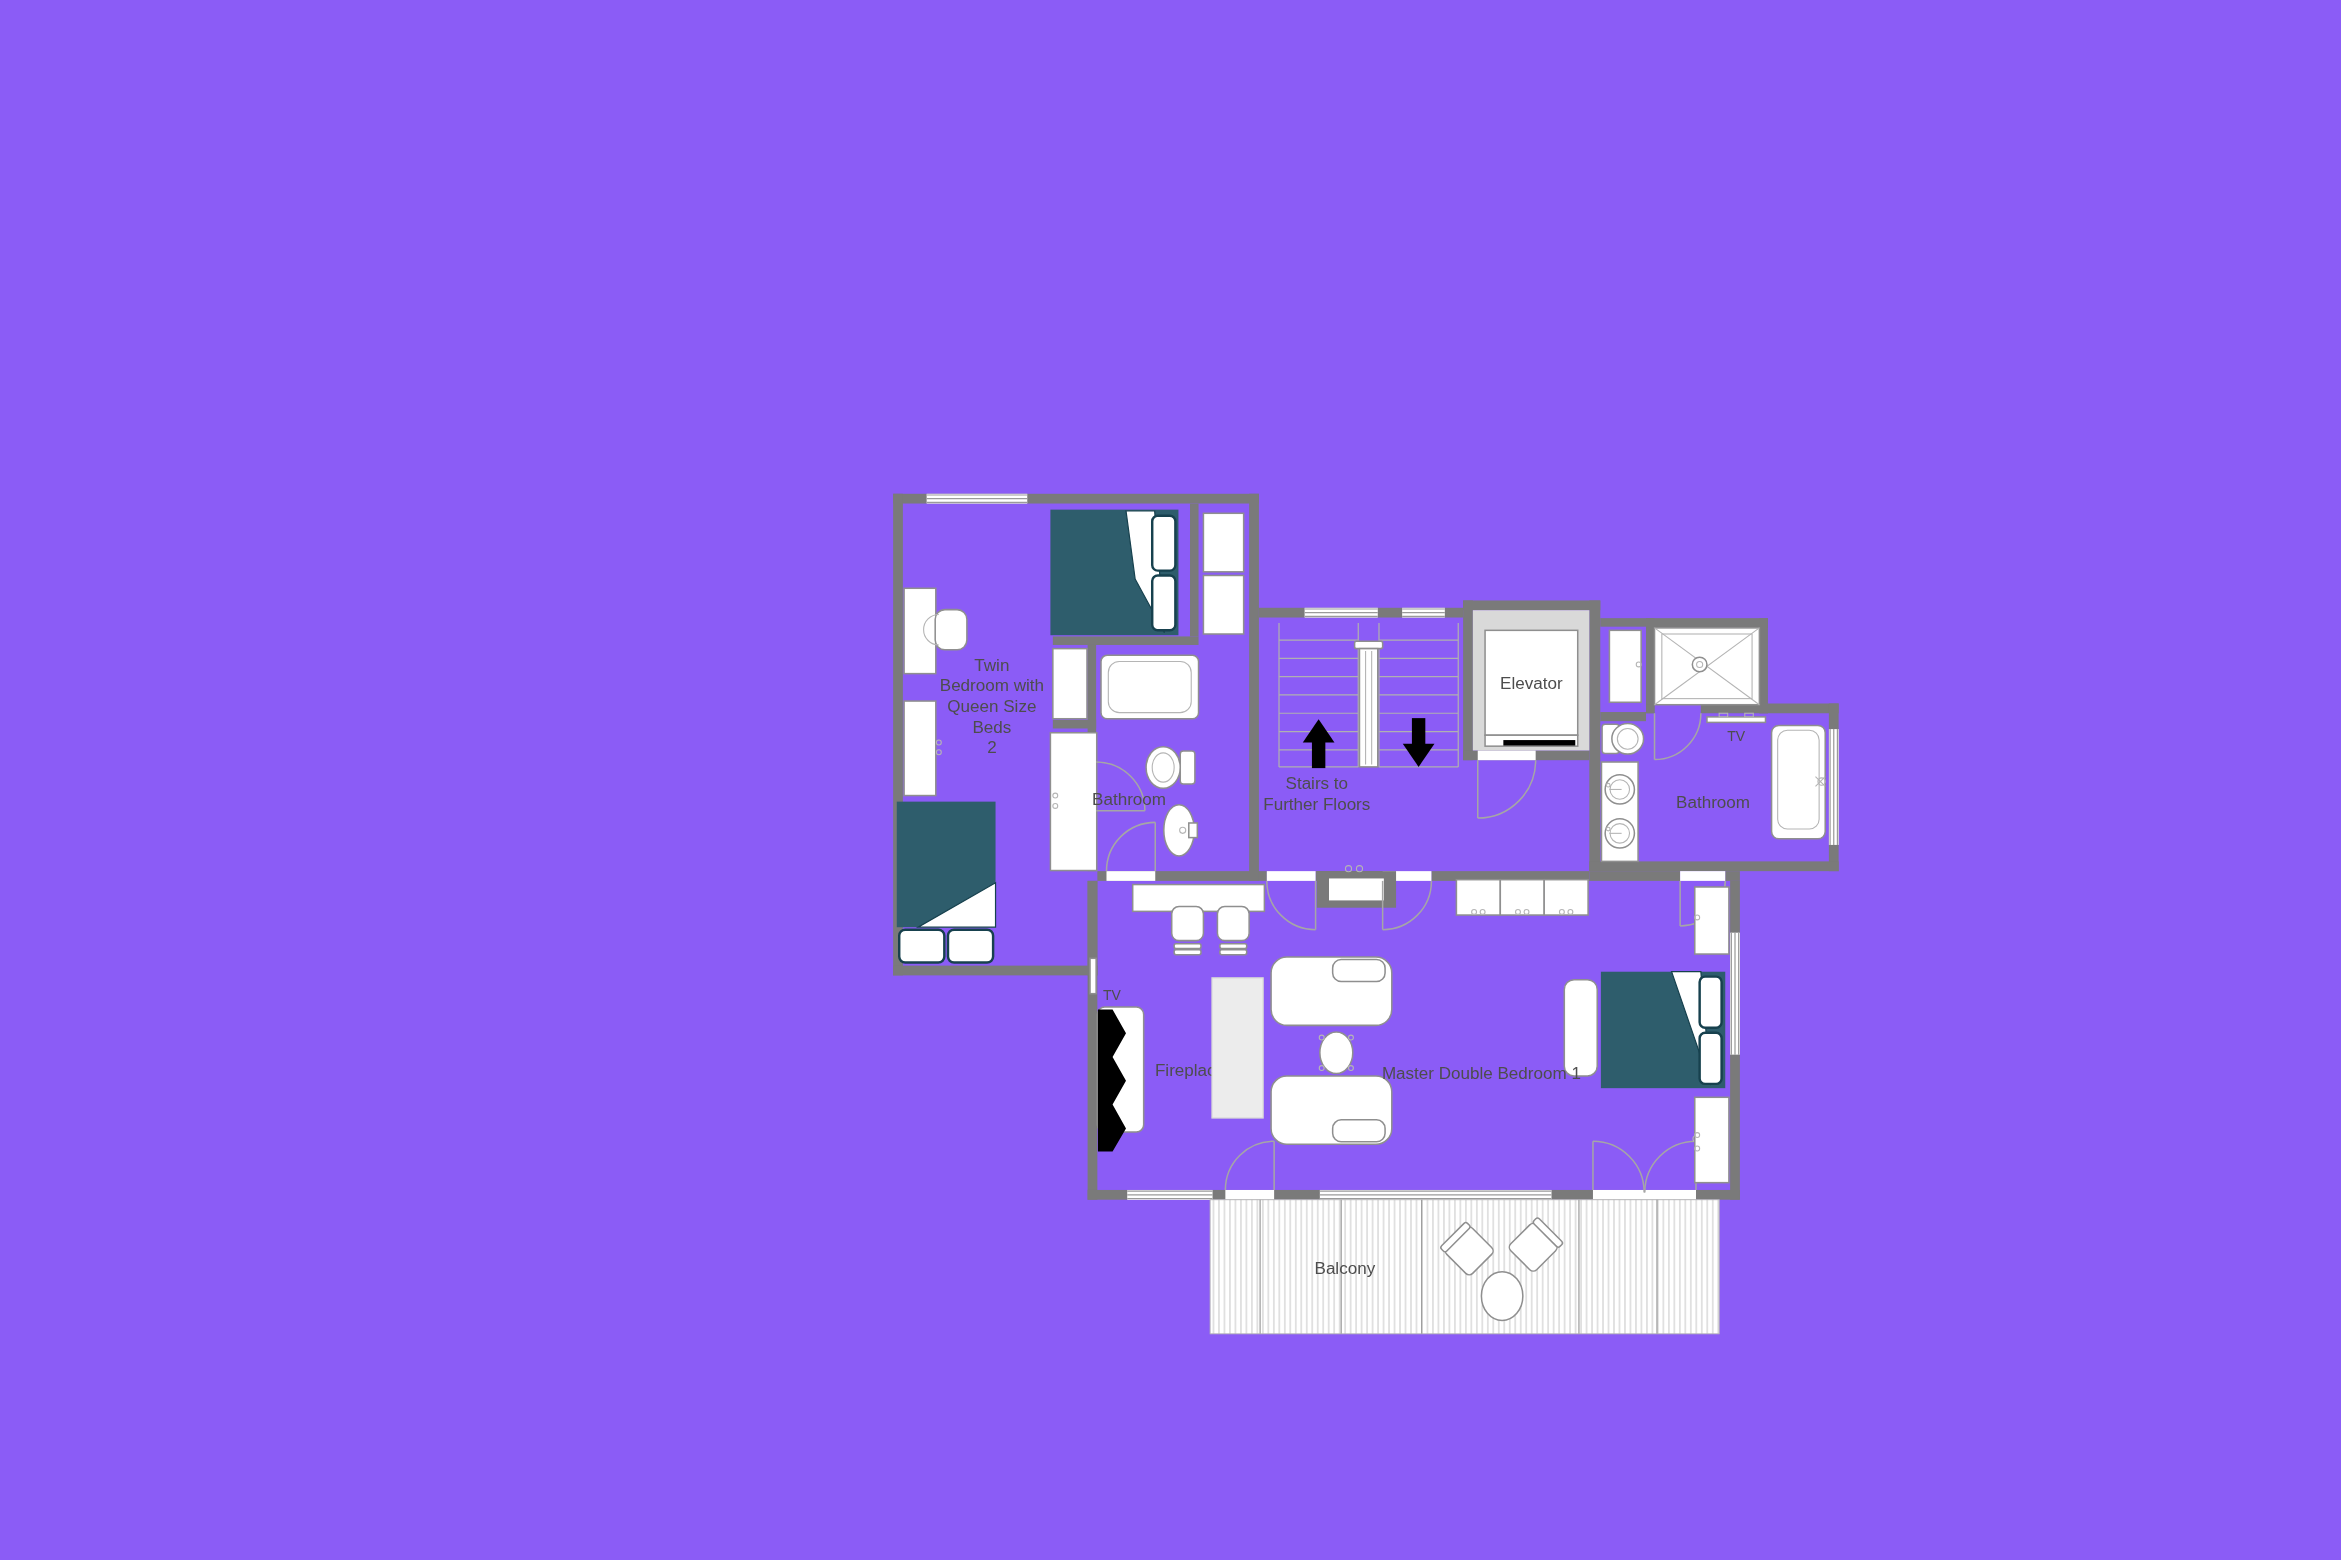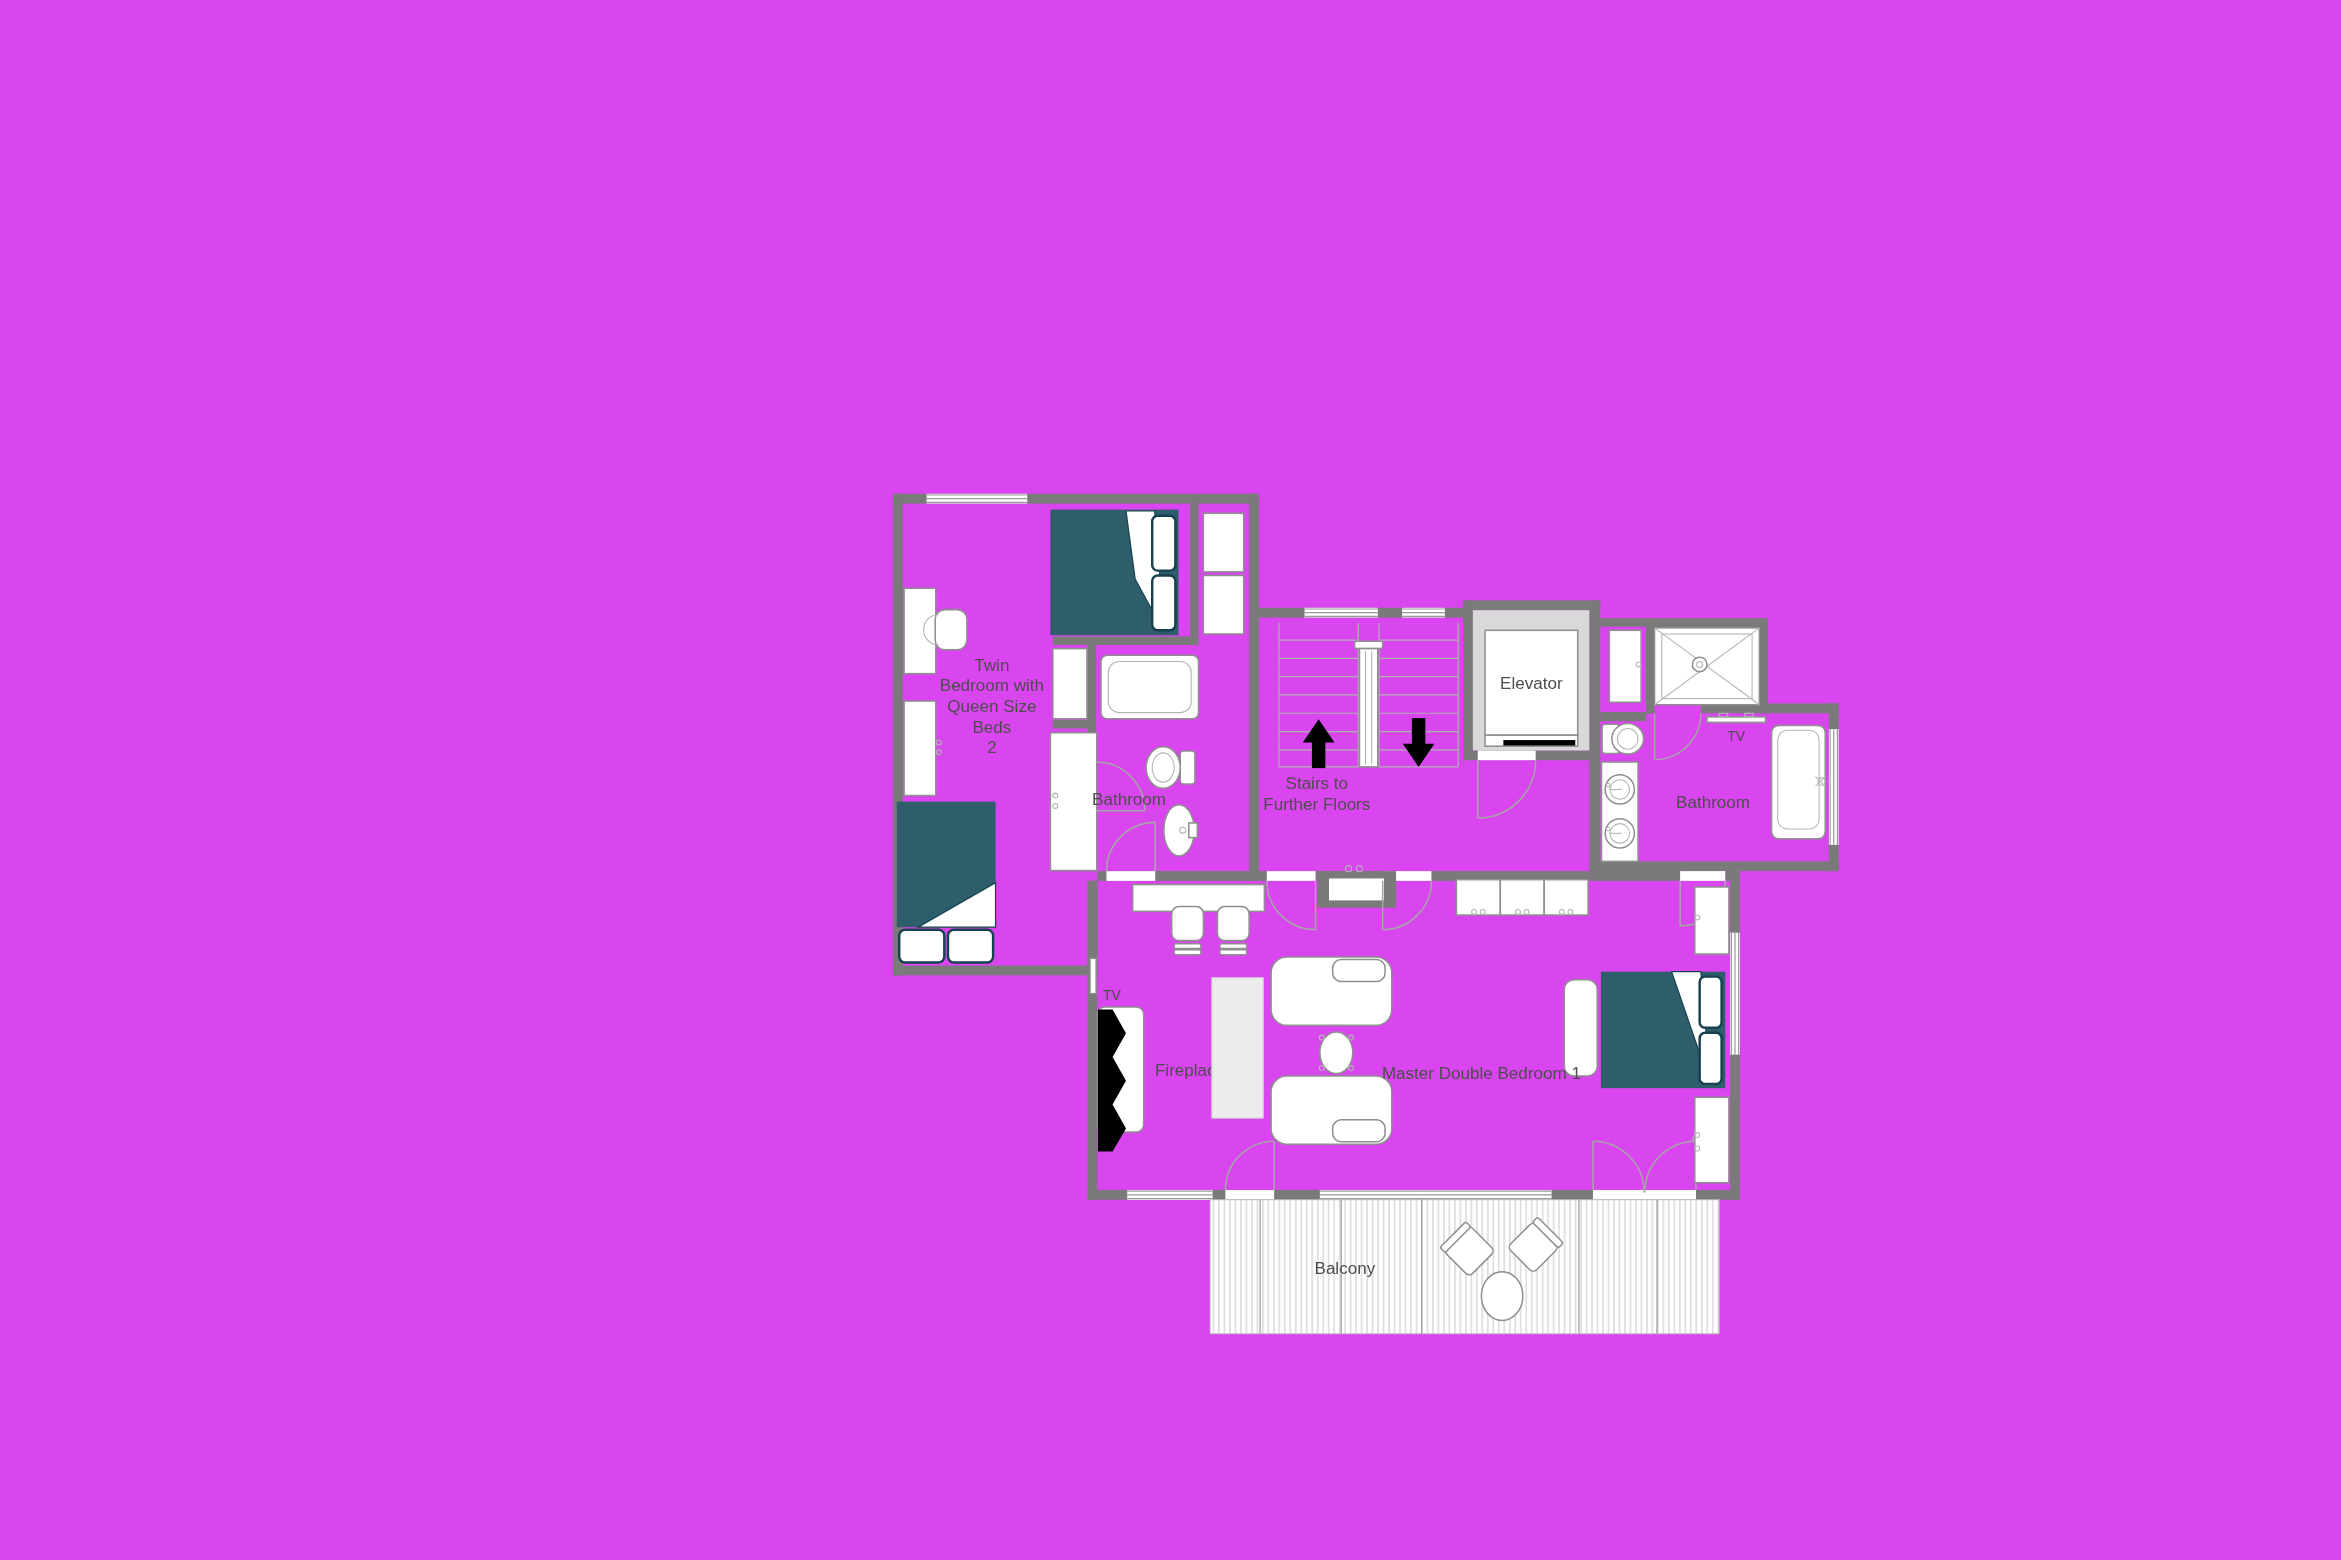--- a/index.html
+++ b/index.html
@@ -1,16 +1,16 @@
 <!DOCTYPE html>
 <html style="font-size:9.8px"><head>
 <meta charset="utf-8">
 <style>
   html,body{margin:0;padding:0;background:#ffffff;width:100%;height:100%;}
-  .page{position:fixed;inset:0;background:#d946ef;}
+  .page{position:fixed;inset:0;background:#8b5cf6;}
   svg{display:block;width:100%;height:100%;}
   .wall{fill:#7a7a7a;}
   .shaft{fill:#d9d9d9;}
   .carpet{fill:#ececec;stroke:#d6d6d6;stroke-width:2;}
   .fx{fill:#ffffff;stroke:#8f8f8f;stroke-width:2.5;}
   .fxthin{fill:none;stroke:#b5b5b5;stroke-width:1.8;}
   .door{fill:none;stroke:#a6a6a6;stroke-width:2.5;}
   .teal{fill:#2e5d6c;}
   .pillow{fill:#ffffff;stroke:#17414e;stroke-width:4;}
   .fold{fill:#ffffff;stroke:#17414e;stroke-width:2;}

